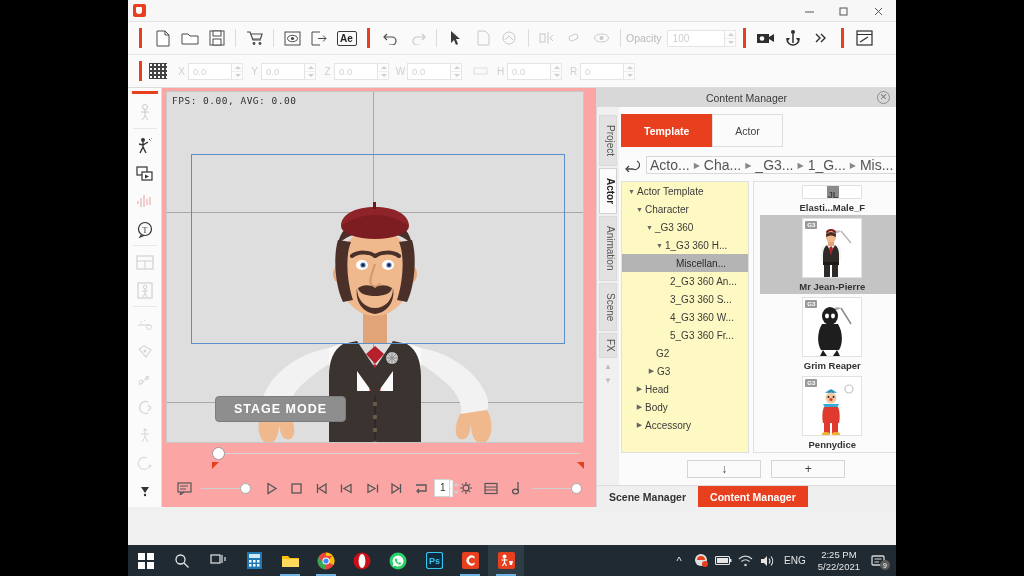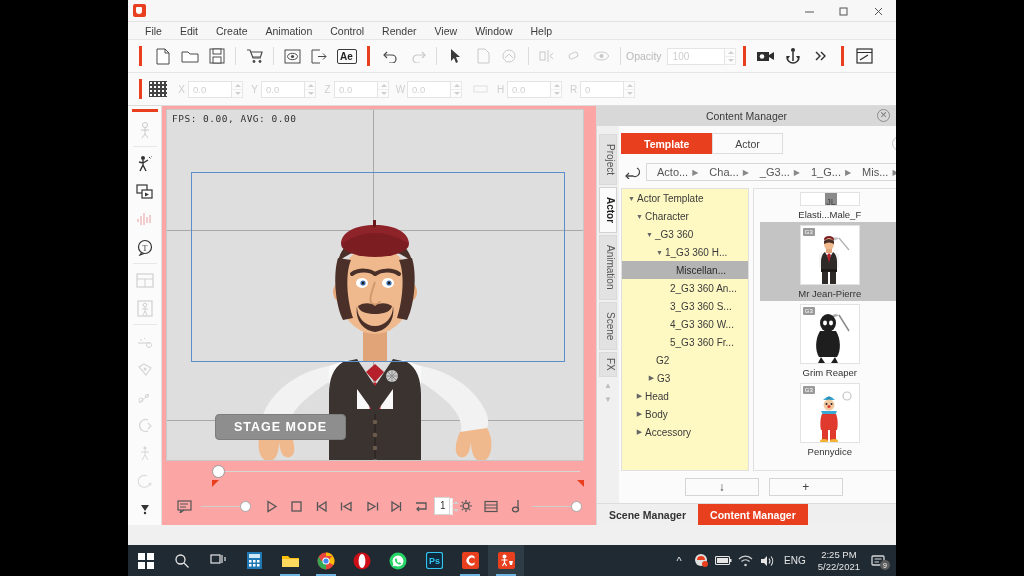--- a/index.html
+++ b/index.html
@@ -96,37 +96,37 @@
   .rp-title { font-size: 10.5px; color: #3a3a3a; }
   .rp-close { position: absolute; right: 6px; top: 3px; width: 13px; height: 13px; border: 1px solid #8d8d8d; border-radius: 50%; color: #7a7a7a; font-size: 9px; display: flex; align-items: center; justify-content: center; line-height: 1; }
   .rp-body { flex: 1; display: flex; }
   .vtabs { width: 22px; background: #f0f0f0; display: flex; flex-direction: column; align-items: center; flex: none; padding-top: 8px; }
   .vtab { writing-mode: vertical-rl; font-size: 10px; color: #555; padding: 9px 0; background: #e2e2e2; width: 18px; text-align: center; margin-bottom: 2px; border: 1px solid #dadada; }
   .vtab.active { background: #fbfbfb; color: #222; font-weight: bold; border-color: #d2d2d2; }
   .vtab.short { padding: 5px 0; }
   .vspin { width: 16px; height: 14px; display: flex; align-items: center; justify-content: center; color: #bdbdbd; font-size: 8px; }
   .cm { flex: 1; background: #fbfbfb; display: flex; flex-direction: column; padding: 7px 8px 0 2px; }
   .cm-tabs { display: flex; align-items: center; }
-  .tabbtn { height: 21px; padding: 2px 22px; font-size: 10.5px; display: flex; align-items: center; justify-content: center; border: 1px solid #ddd; background: #fbfbfb; color: #444; }
+  .tabbtn { height: 33px; padding: 2px 22px; font-size: 10.5px; display: flex; align-items: center; justify-content: center; border: 1px solid #ddd; background: #fbfbfb; color: #444; }
   .tabbtn.active { background: #e8401f; color: #fff; border-color: #e8401f; font-weight: bold; }
   .chev { margin-left: auto; width: 15px; height: 15px; border: 1px solid #c5c5c5; border-radius: 50%; color: #8d8d8d; font-size: 8px; display: flex; align-items: center; justify-content: center; }
   .bcrow { display: flex; align-items: center; margin-top: 9px; }
   .back-btn { width: 22px; height: 18px; display: flex; align-items: center; justify-content: center; flex: none; }
   .crumbs { flex: 1; height: 18px; border: 1px solid #d8d8d8; background: #fbfbfb; display: flex; align-items: center; padding: 0 3px; margin-left: 3px; overflow: hidden; }
-  .crumb { font-size: 11px; color: #555; white-space: nowrap; margin-left: 7px; }
+  .crumb { font-size: 14px; color: #555; white-space: nowrap; }
   .crumb-sep { font-size: 8px; color: #888; padding: 0 4px; }
   .browser { flex: 1; display: flex; margin-top: 7px; min-height: 0; }
   .tree { width: 128px; border: 1px solid #e0e0e0; background: #fef9c3; overflow: hidden; flex: none; }
   .tnode { height: 18px; display: flex; align-items: center; font-size: 10px; color: #3a3a3a; white-space: nowrap; }
   .tnode.sel { background: #b4b4b4; color: #2a2a2a; }
   .tarrow { width: 11px; font-size: 7px; color: #666; text-align: center; flex: none; }
   .grid-wrap { flex: 1; border: 1px solid #e0e0e0; background: #fbfbfb; margin-left: 4px; position: relative; overflow: hidden; }
   .gscroll { position: absolute; right: 2px; top: 24px; width: 5px; height: 170px; background: #d4d4d4; border-radius: 3px; }
   .thumbs { padding: 0 6px; }
-  .thumb { width: 100%; display: flex; flex-direction: column; align-items: center; padding: 3px 0 2px; }
+  .thumb { width: 100%; display: flex; flex-direction: column; align-items: center; padding: 3px 0 2px; font-weight: bold; }
   .thumb.sel { background: #c4c4c4; }
   .thumb-img { width: 60px; height: 60px; background: #fff; border: 1px solid #e2e2e2; position: relative; overflow: hidden; }
   .badge-g3 { position: absolute; left: 2px; top: 2px; background: #9a9a9a; color: #fff; font-size: 6px; padding: 1px 2px; border-radius: 1px; z-index: 3; }
   .thumb-label { font-size: 9.5px; color: #333; margin-top: 3px; text-align: center; white-space: nowrap; }
   .thumb-clip { height: 22px; overflow: hidden; }
   .cm-btns { height: 32px; display: flex; align-items: center; justify-content: center; gap: 10px; }
   .cmbtn { width: 74px; height: 18px; border: 1px solid #d5d5d5; background: #fbfbfb; display: flex; align-items: center; justify-content: center; color: #444; font-size: 12px; }
   .rp-bottom { height: 22px; background: #efefef; display: flex; align-items: flex-end; border-top: 1px solid #dcdcdc; }
   .btab { height: 21px; padding: 0 12px; display: flex; align-items: center; font-size: 10.5px; font-weight: bold; color: #333; }
   .btab.active { background: #e8401f; color: #fff; }
@@ -168,31 +168,20 @@
         </div>
         <div class="wc close">
           <svg width="11" height="11" viewBox="0 0 11 11">
               <line x1="2" y1="2" x2="9" y2="9" stroke="#555" stroke-width="1"></line>
               <line x1="9" y1="2" x2="2" y2="9" stroke="#555" stroke-width="1"></line>
             </svg>
         </div>
       </div>
     </div>
 
-    <div class="menubar">
-      <span class="menu-item">File</span>
-      <span class="menu-item">Edit</span>
-      <span class="menu-item">Create</span>
-      <span class="menu-item">Animation</span>
-      <span class="menu-item">Control</span>
-      <span class="menu-item">Render</span>
-      <span class="menu-item">View</span>
-      <span class="menu-item">Window</span>
-      <span class="menu-item">Help</span>
-    </div>
 
     <div class="toolbar">
       <div class="redbar"></div>
       <div class="tbtn">
         <svg width="16" height="17" viewBox="0 0 16 17">
             <path d="M2 1 h8 l4 4 v11 h-12 z" fill="#fff" stroke="#4a4a4a" stroke-width="1"></path>
             <path d="M10 1 v4 h4" fill="none" stroke="#4a4a4a" stroke-width="1"></path>
           </svg>
       </div>
       <div class="tbtn">

